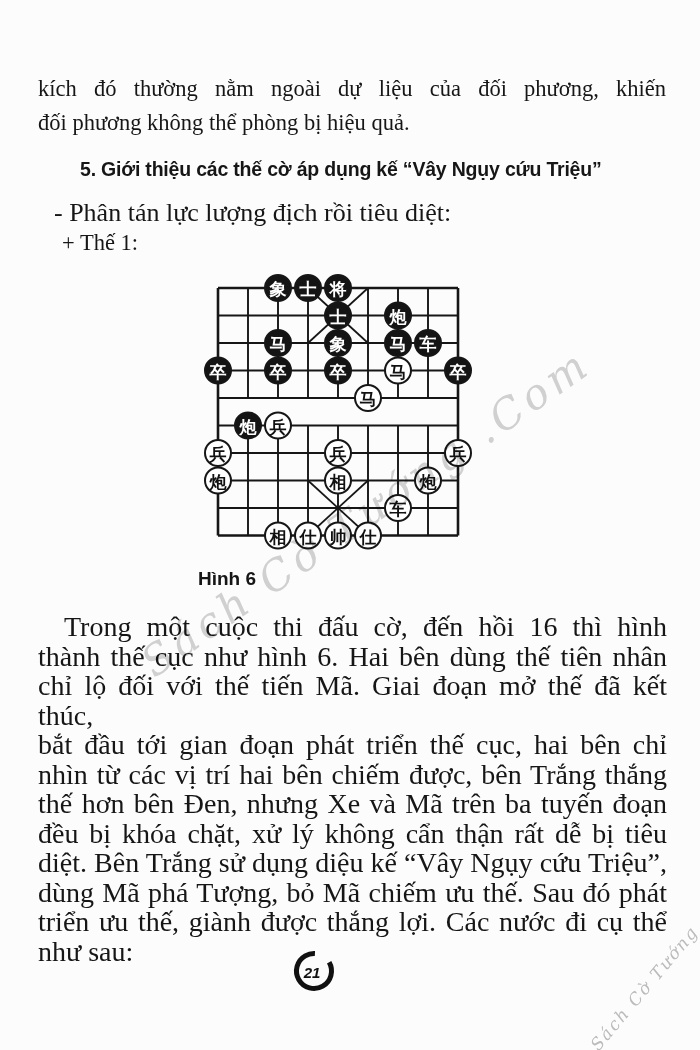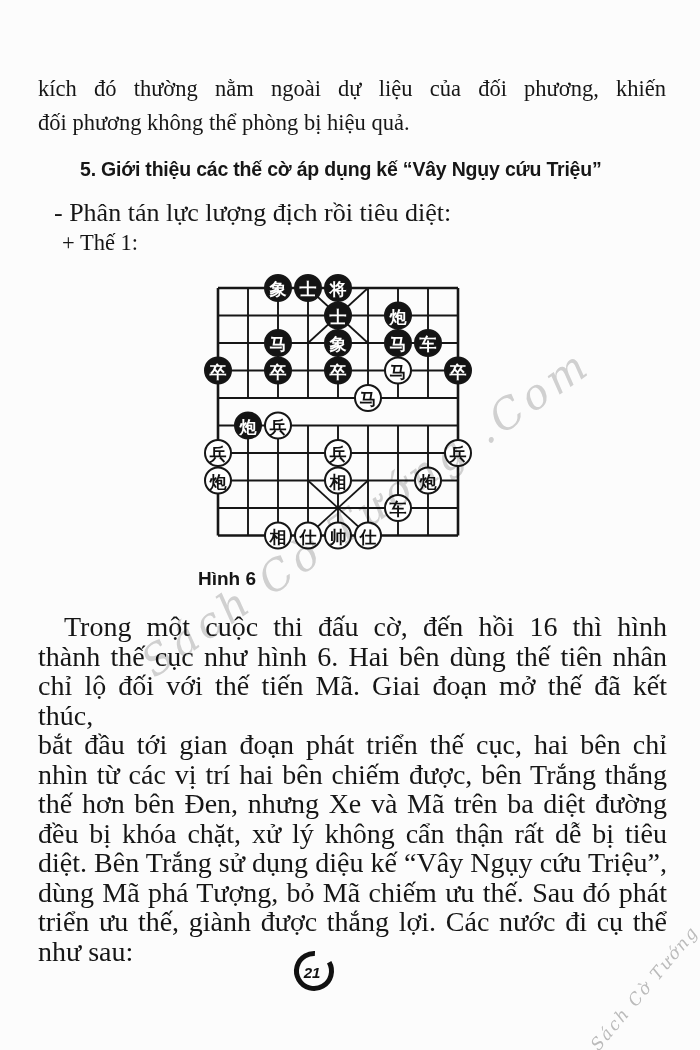--- a/index.html
+++ b/index.html
@@ -189,21 +189,21 @@
   </div>
 
   <div class="caption">Hình 6</div>
 
   <div class="para" id="para">
       <div class="pline first">Trong một cuộc thi đấu cờ, đến hồi 16 thì hình</div>
       <div class="pline">thành thế cục như hình 6. Hai bên dùng thế tiên nhân</div>
       <div class="pline">chỉ lộ đối với thế tiến Mã. Giai đoạn mở thế đã kết thúc,</div>
       <div class="pline">bắt đầu tới gian đoạn phát triển thế cục, hai bên chỉ</div>
       <div class="pline">nhìn từ các vị trí hai bên chiếm được, bên Trắng thắng</div>
-      <div class="pline">thế hơn bên Đen, nhưng Xe và Mã trên ba diệt đường</div>
+      <div class="pline">thế hơn bên Đen, nhưng Xe và Mã trên ba tuyến đoạn</div>
       <div class="pline">đều bị khóa chặt, xử lý không cẩn thận rất dễ bị tiêu</div>
       <div class="pline">diệt. Bên Trắng sử dụng diệu kế “Vây Ngụy cứu Triệu”,</div>
       <div class="pline">dùng Mã phá Tượng, bỏ Mã chiếm ưu thế. Sau đó phát</div>
       <div class="pline">triển ưu thế, giành được thắng lợi. Các nước đi cụ thể</div>
       <div class="pline last">như sau:</div>
     </div>
 
   <div class="pagenum">
     <svg width="46" height="52" viewBox="0 0 46 52">
       <circle cx="22" cy="25" r="17.5" fill="none" stroke="#111" stroke-width="5" stroke-dasharray="92 18" transform="rotate(-30 22 25)"></circle>

